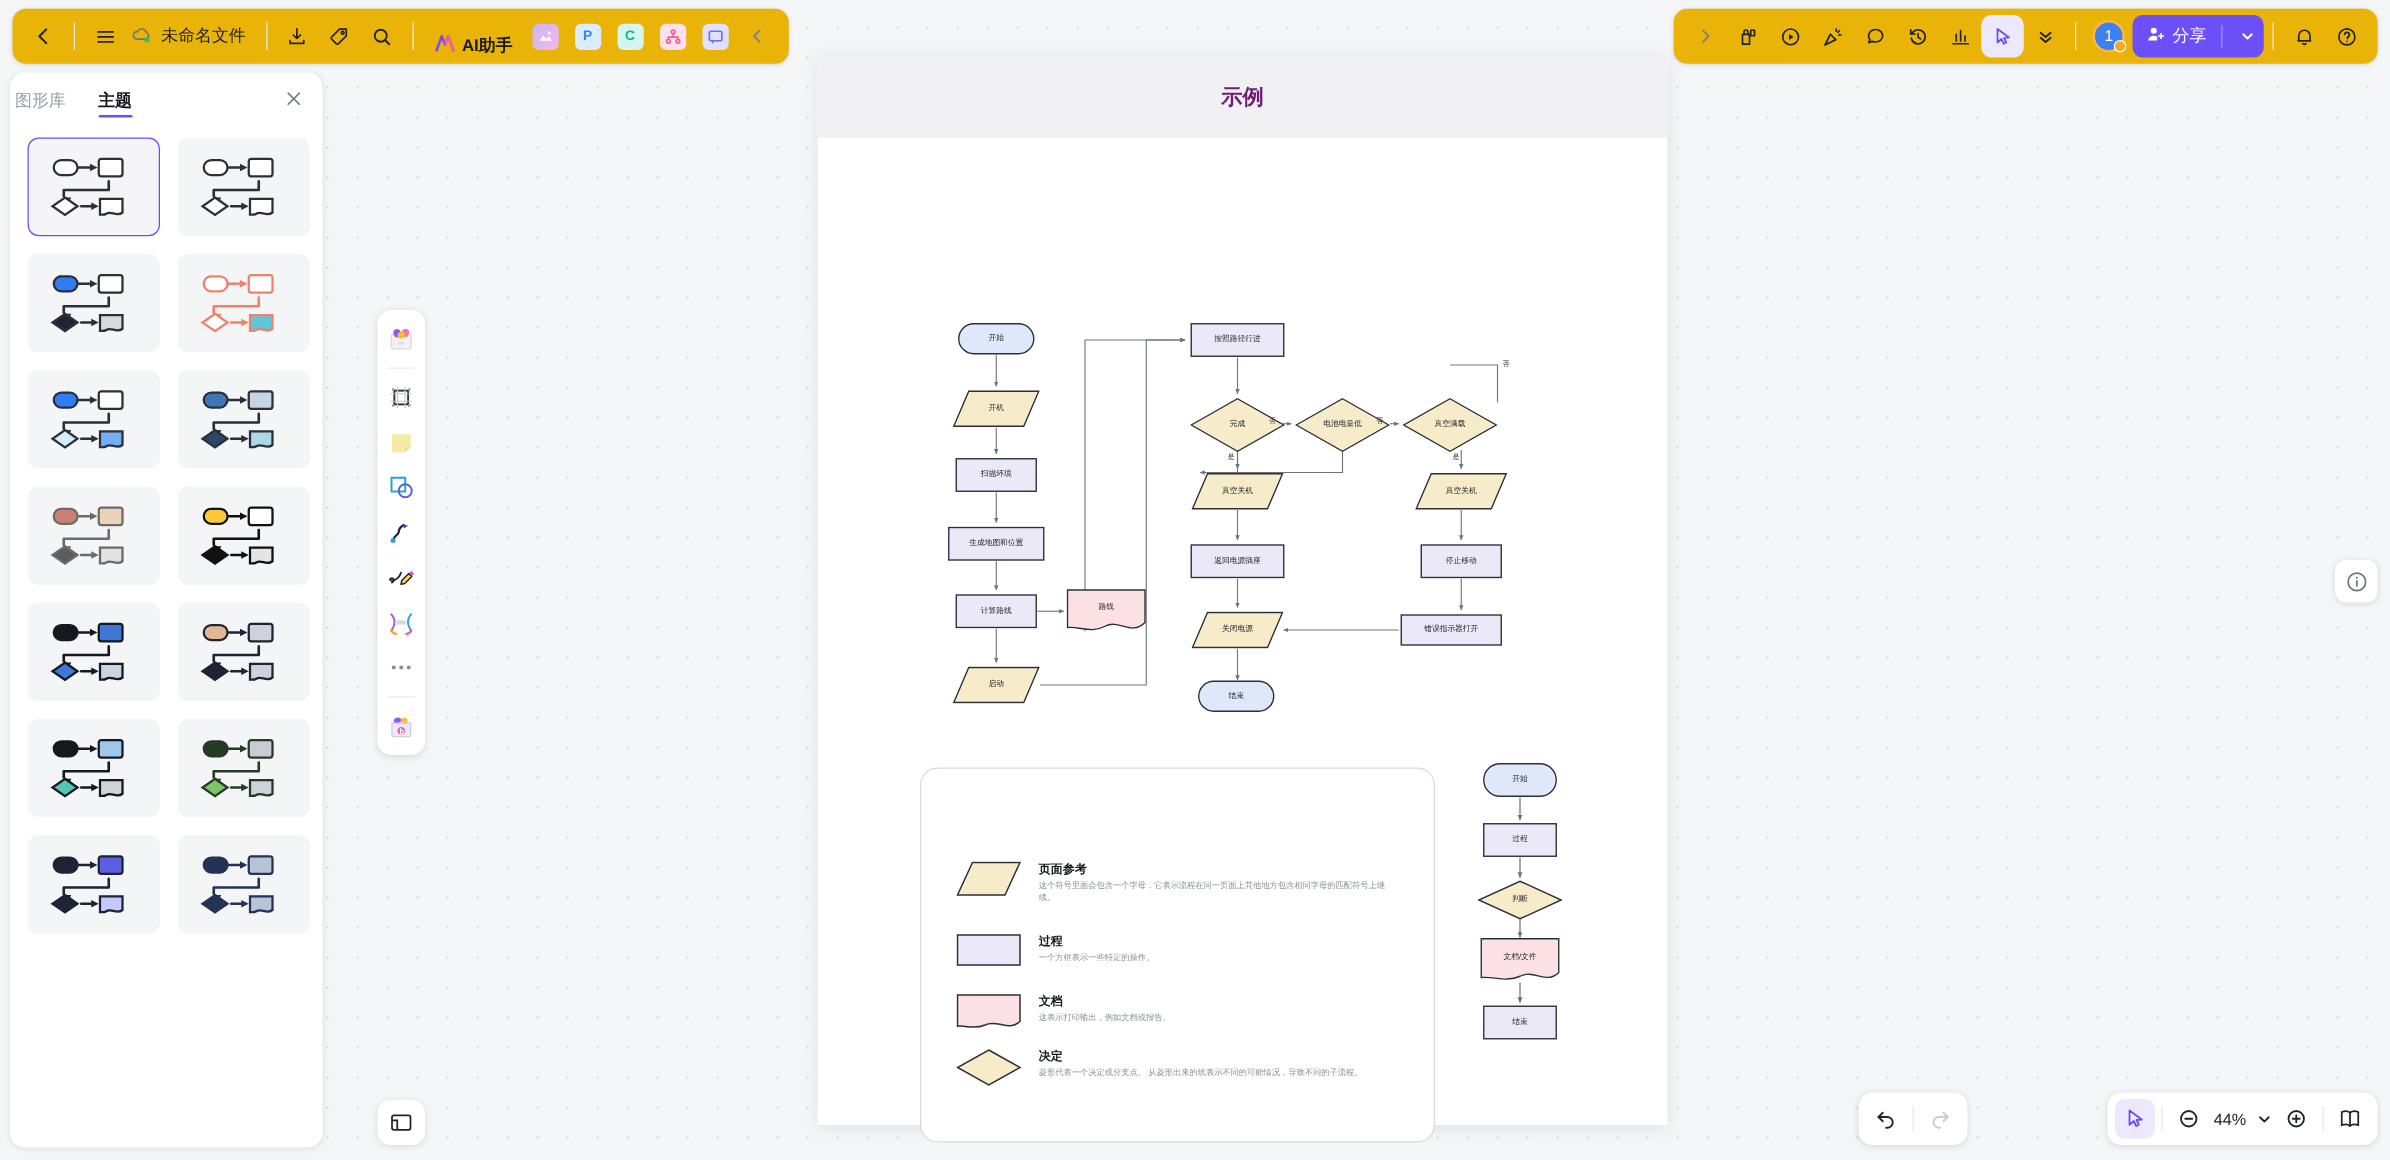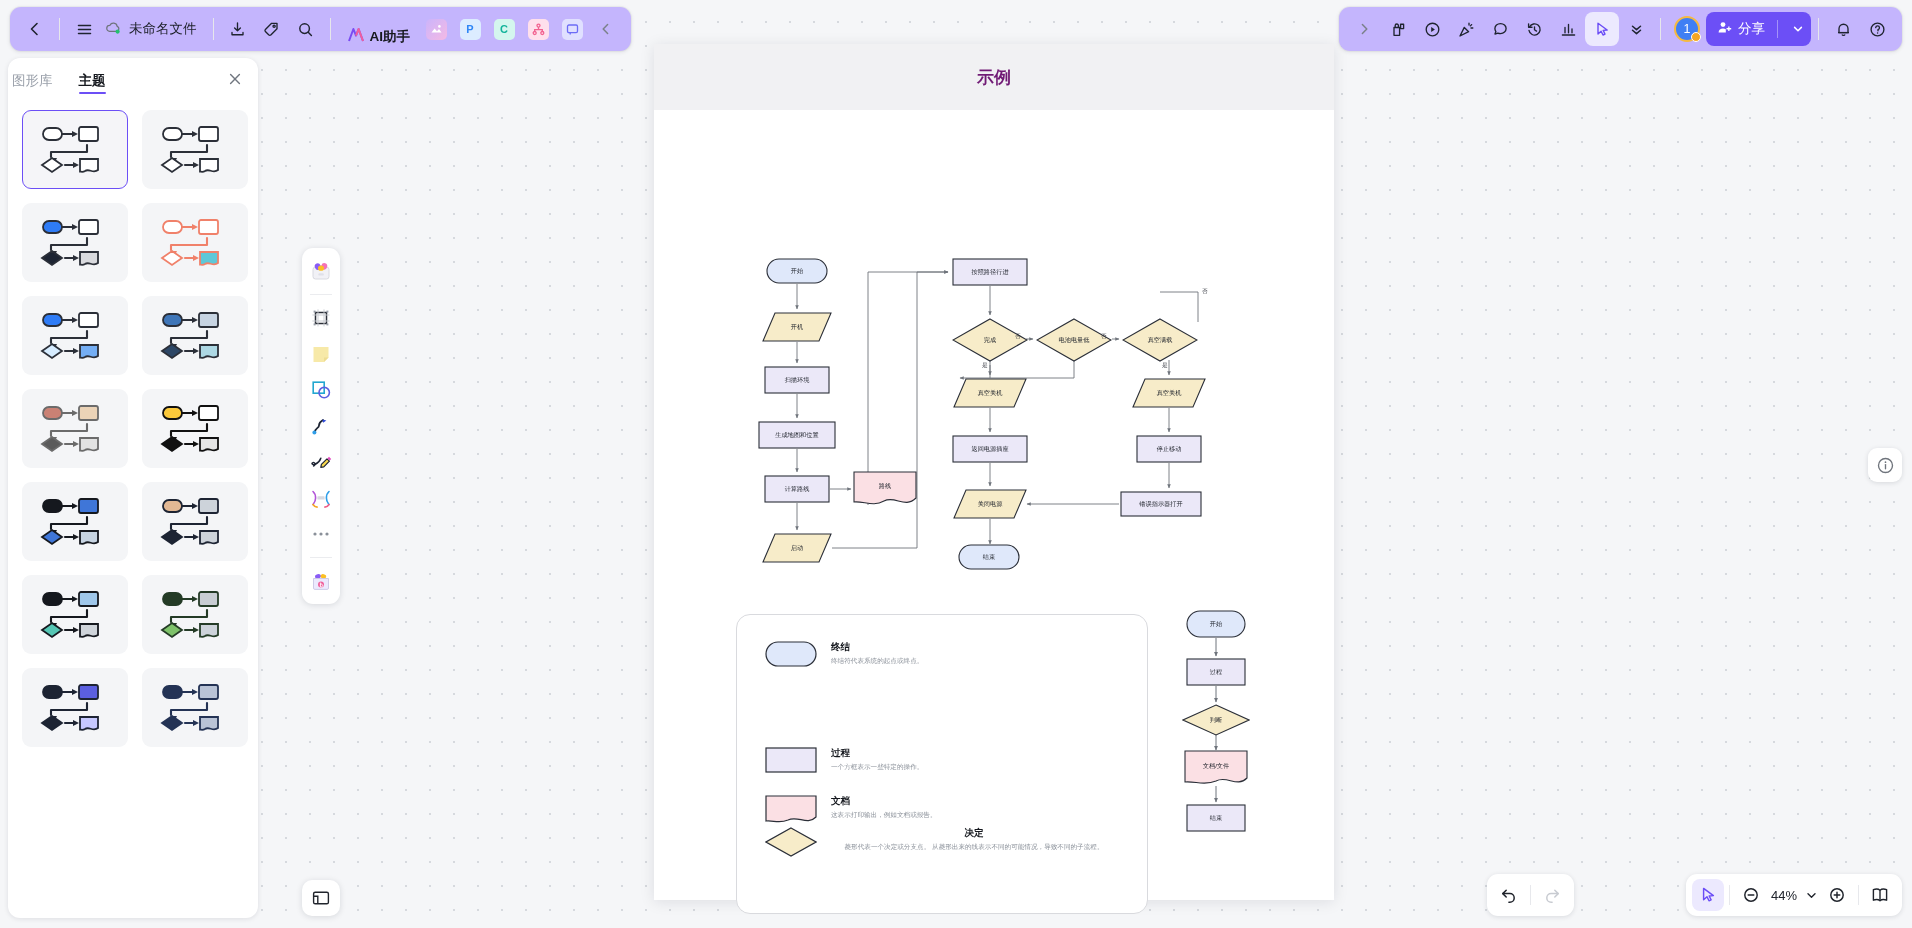--- a/index.html
+++ b/index.html
@@ -10,21 +10,21 @@
   
   #canvas-bg{
     position:absolute; left:0; top:0; width:1912px; height:928px;
     background-color:#f5f6f8;
     background-image:radial-gradient(#d6d9de 1.1px, transparent 1.2px);
     background-size:24px 24px; background-position:10px 10px;
   }
 
   
   #topbar{ position:absolute; left:0; top:0; width:1912px; height:58px; pointer-events:none; }
-  .bar-pill{ position:absolute; top:7px; height:44px; background:#c4b5fd;
+  .bar-pill{ position:absolute; top:7px; height:44px; background:#eab308;
     border-radius:11px; box-shadow:0 1px 4px rgba(16,24,40,.10),0 0 0 1px rgba(16,24,40,.035);
     display:flex; align-items:center; pointer-events:auto; }
   #tb-left{ left:10px; padding:0 8px; }
   #tb-right{ right:10px; padding:0 8px; }
   .tb-btn{ width:34px; height:34px; border-radius:8px; display:flex; align-items:center;
     justify-content:center; cursor:pointer; flex:none; color:#1f2430; }
   .tb-btn.active{ background:#ece9fe; color:#6b4df6; }
   .tb-div{ width:1px; height:22px; background:#e6e7eb; margin:0 7px; flex:none; }
   .doc-name{ display:flex; align-items:center; gap:7px; padding:0 9px 0 4px;
     font-size:13.5px; color:#1d2029; cursor:pointer; white-space:nowrap; }
@@ -290,48 +290,48 @@
       <span>结束</span>
     </div>
 
     <div class="elbl" style="left:361px;top:223px;">否</div>
     <div class="elbl" style="left:447px;top:223px;">否</div>
     <div class="elbl" style="left:548px;top:178px;">否</div>
     <div class="elbl" style="left:328px;top:252px;">是</div>
     <div class="elbl" style="left:508px;top:252px;">是</div>
 
     <div id="legend">
-      <div class="lg-row" style="left:28px;top:26px;">
-        <svg width="52" height="26">
-            <rect x="1" y="1" width="50" height="24" rx="12" fill="#dfe8fa" stroke="#2b2f38" stroke-width="1.2"></rect>
+      <div class="lg-row" style="left:28px;top:74px;">
+        <svg width="52" height="28">
+            <polygon points="13,1 51,1 39,27 1,27" fill="#f7ecc9" stroke="#2b2f38" stroke-width="1.2"></polygon>
           </svg>
         <div class="lg-txt">
-          <div class="lg-t">终结</div>
-          <div class="lg-d">终结符代表系统的起点或终点。</div>
+          <div class="lg-t">页面参考</div>
+          <div class="lg-d">这个符号里面会包含一个字母，它表示流程在同一页面上其他地方包含相同字母的匹配符号上继续。</div>
         </div>
       </div>
       <div class="lg-row" style="left:28px;top:132px;">
         <svg width="52" height="26">
             <rect x="1" y="1" width="50" height="24" fill="#ebe8f8" stroke="#2b2f38" stroke-width="1.2"></rect>
           </svg>
         <div class="lg-txt">
           <div class="lg-t">过程</div>
           <div class="lg-d">一个方框表示一些特定的操作。</div>
         </div>
       </div>
       <div class="lg-row" style="left:28px;top:180px;">
         <svg width="52" height="30">
             <path d="M1,1 L51,1 L51,22 C42,31 33,20 23,25 C14,29 8,25 1,26 Z" fill="#fbe0e4" stroke="#2b2f38" stroke-width="1.2"></path>
           </svg>
         <div class="lg-txt">
           <div class="lg-t">文档</div>
           <div class="lg-d">这表示打印输出，例如文档或报告。</div>
         </div>
       </div>
-      <div class="lg-row" style="left:28px;top:212px;text-align:center;">
+      <div class="lg-row" style="left:28px;top:224px;">
         <svg width="52" height="30">
             <polygon points="26,1 51,15 26,29 1,15" fill="#f7ecc9" stroke="#2b2f38" stroke-width="1.2"></polygon>
           </svg>
         <div class="lg-txt">
           <div class="lg-t">决定</div>
           <div class="lg-d">菱形代表一个决定或分支点。 从菱形出来的线表示不同的可能情况，导致不同的子流程。</div>
         </div>
       </div>
     </div>
 

